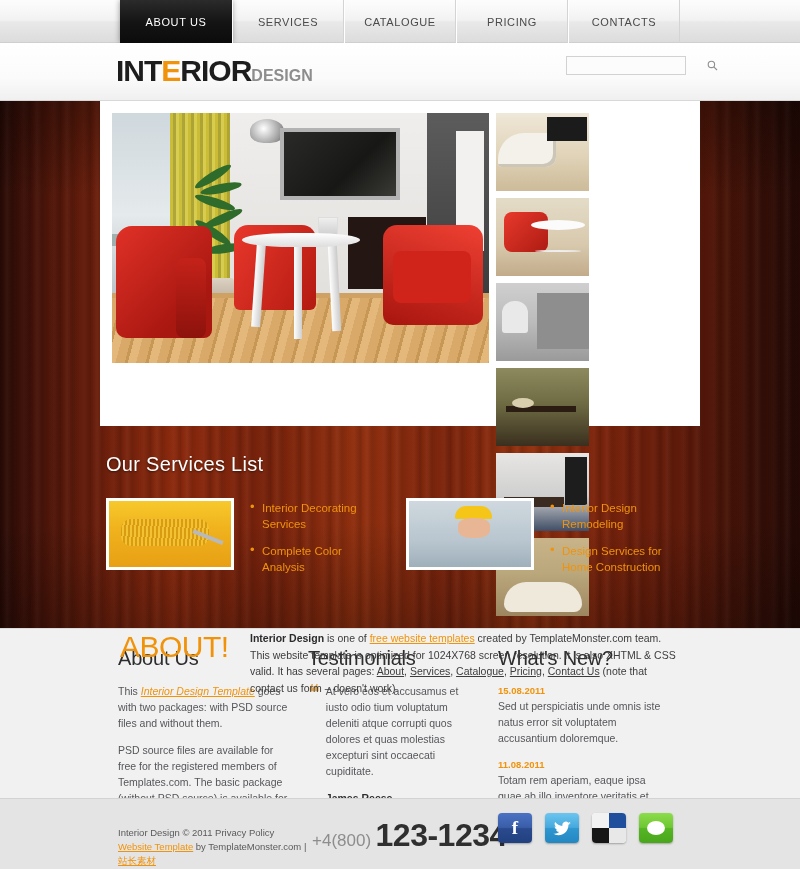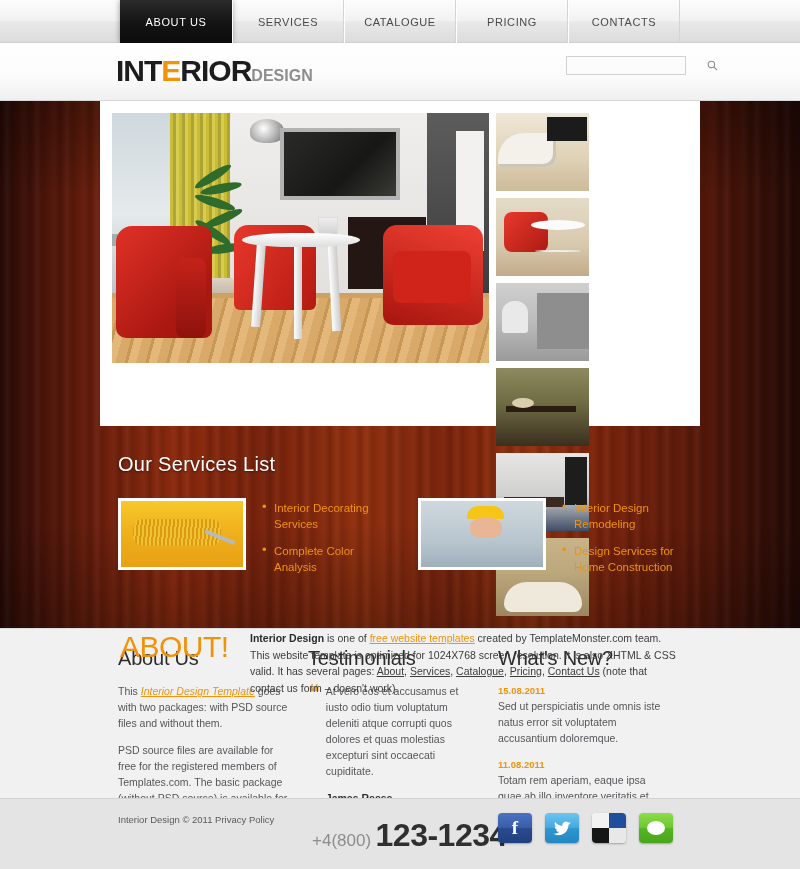--- a/index.html
+++ b/index.html
@@ -184,21 +184,21 @@
   .hero-para {
     flex: 1; font-size: 10.5px; color: #3c3c3c; line-height: 16.5px;
     padding-right: 4px;
     margin-left: 8px;
   }
   .hero-para b { color: #2b2b2b; }
   .hero-para a { color: #3c3c3c; text-decoration: underline; }
   .hero-para a.orange { color: #f0930b; }
 
   
-  .services { position: absolute; left: 118px; top: 352px; width: 580px; z-index: 2; }
+  .services { position: absolute; left: 106px; top: 352px; width: 580px; z-index: 2; }
   .services h2 {
     font-size: 20px; font-weight: normal; color: #fff;
     letter-spacing: .3px; margin-bottom: 22px;
     text-shadow: 0 1px 2px rgba(0,0,0,.5);
   }
   .svc-cols { display: flex; gap: 22px; }
   .svc-col { display: flex; width: 278px; }
   .svc-img { width: 128px; height: 72px; background: #fff; padding: 3px; flex: none; }
   .svc-img-inner { width: 100%; height: 100%; }
   .roller { background: linear-gradient(to bottom,#f7c92b 0%,#f0b31e 40%,#e8a014 100%); position: relative; }
@@ -241,21 +241,21 @@
   .author { font-size: 10.5px; color: #2d2d2d; font-weight: bold; line-height: 16px; }
   .role { font-size: 10.5px; color: #55565a; line-height: 16px; }
   .news-date { font-size: 9.5px; color: #f0930b; font-weight: bold; line-height: 15px; }
 
   
   .footer {
     height: 71px; background: #e4e4e4; border-top: 1px solid #d3d3d3;
     position: relative;
   }
   .fl {
-    position: absolute; left: 118px; top: 14px; width: 190px;
+    position: absolute; left: 118px; top: 27px; width: 190px;
     font-size: 9.5px; color: #5a5a5a; line-height: 14px;
   }
   .fl a { color: #f0930b; text-decoration: underline; }
   .phone {
     position: absolute; left: 312px; top: 18px;
     color: #2f2f2f; white-space: nowrap;
   }
   .phone .pre { font-size: 17px; color: #8d8d8d; }
   .phone .num { font-size: 32px; font-weight: bold; letter-spacing: -.5px; }
   .socials { position: absolute; left: 498px; top: 14px; display: flex; gap: 13px; }
@@ -420,20 +420,21 @@
         <p>Totam rem aperiam, eaque ipsa quae ab illo inventore veritatis et quasi architecto.</p>
       </div>
     </div>
 
   </div>
 </div>
 
 <div class="footer">
   <div class="fl">
     <div>Interior Design © 2011 Privacy Policy</div>
+    <div><a href="#">Website Template</a><span> by TemplateMonster.com | </span><a href="#">站长素材</a></div>
   </div>
   <div class="phone">
     <span class="pre">+4(800)</span>
     <span class="num">123-1234</span>
   </div>
   <div class="socials">
     <div class="soc soc-fb">
         <span>f</span>
       </div>
     <div class="soc soc-tw">

